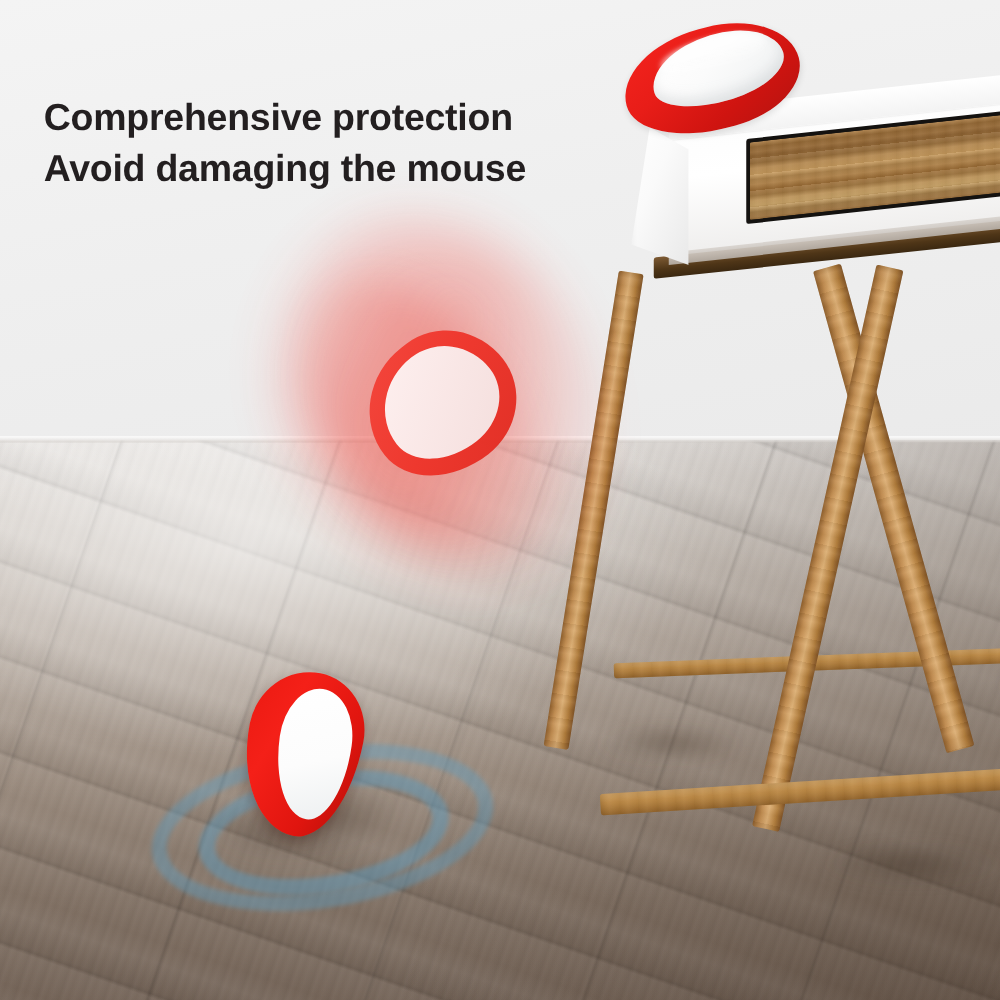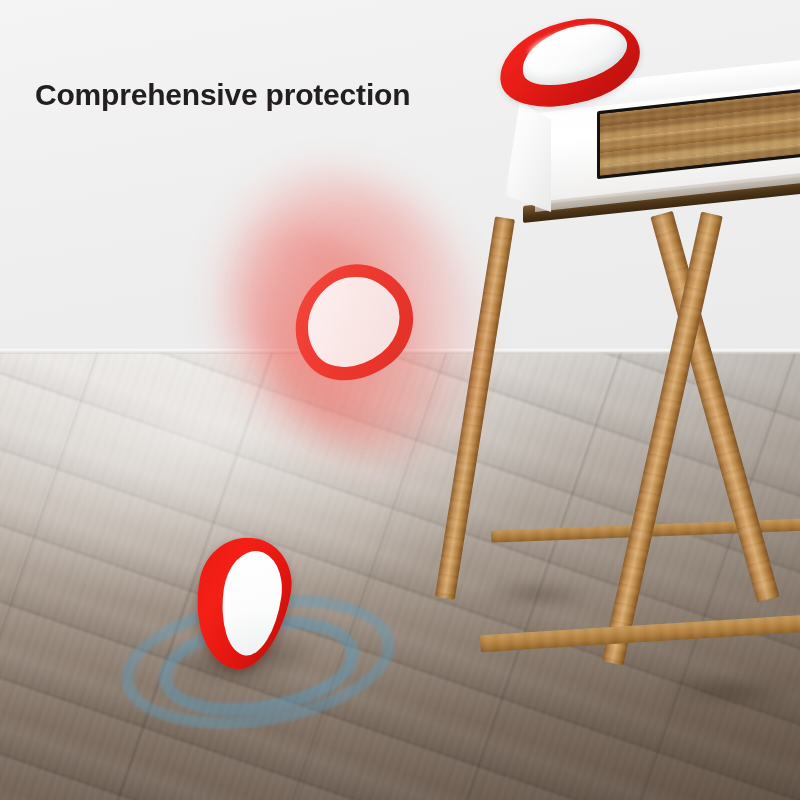--- a/index.html
+++ b/index.html
@@ -312,15 +312,16 @@
   <div class="ripple" id="ripple-outer"></div>
   <div class="ripple" id="ripple-inner"></div>
   <div class="impact-shadow"></div>
   <div class="mouse" id="mouse-bottom">
     <div class="shell"></div>
     <div class="body-white"></div>
   </div>
 
   <div class="headline">
     <div>Comprehensive protection</div>
+    <div>Avoid damaging the mouse</div>
   </div>
 
 </div>
 
 </body></html>

